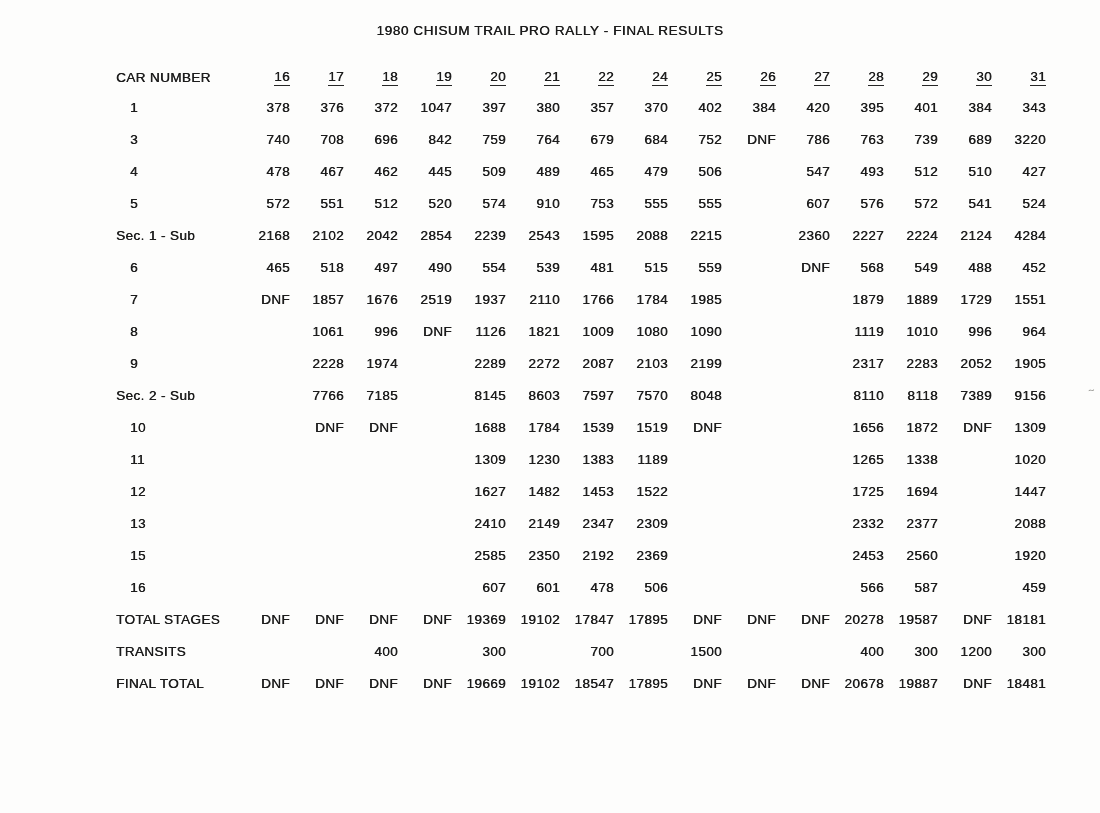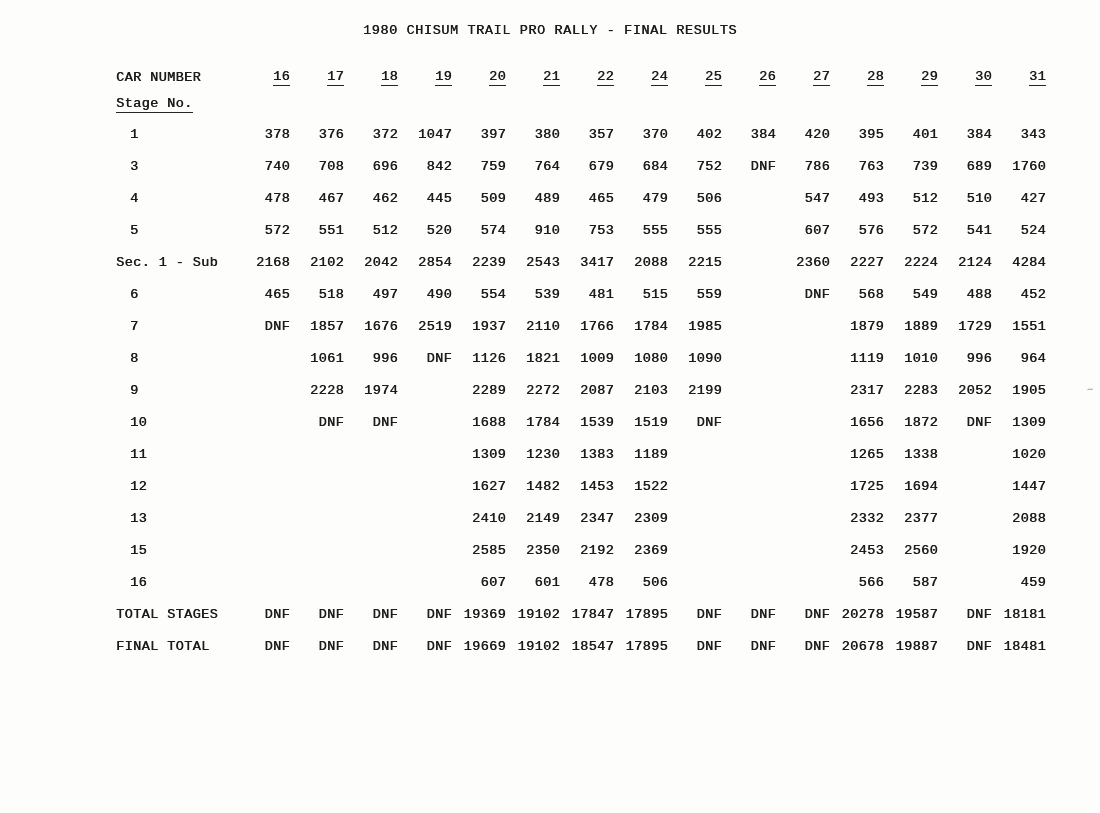--- a/index.html
+++ b/index.html
@@ -1,21 +1,21 @@
 <!DOCTYPE html>
 <html><head>
 <meta charset="utf-8">
 <style>
   html, body { margin: 0; padding: 0; background: #ffffff; }
   .page {
     position: relative;
     width: 1100px;
     height: 813px;
     background: #fdfdfc;
-    font-family: Liberation Mono, monospace;
+    font-family: Liberation Sans, sans-serif;
     color: #1c1c1c;
     overflow: hidden;
   }
   .title {
     text-align: center;
     padding-top: 23px;
     font-size: 13.5px;
     letter-spacing: 0.6px;
     text-shadow: 0.4px 0 0 currentColor;
     white-space: nowrap;
@@ -98,26 +98,20 @@
           <th><span class="ul">22</span></th>
           <th><span class="ul">24</span></th>
           <th><span class="ul">25</span></th>
           <th><span class="ul">26</span></th>
           <th><span class="ul">27</span></th>
           <th><span class="ul">28</span></th>
           <th><span class="ul">29</span></th>
           <th><span class="ul">30</span></th>
           <th><span class="ul">31</span></th>
         </tr>
-      <tr>
-        <th class="label-cell">
-          <span class="ul">Stage No.</span>
-        </th>
-        <th colspan="15"></th>
-      </tr>
     </thead>
     <tbody id="tbody">
         <tr>
           <td class="label-cell indent">1</td>
           <td>378</td>
           <td>376</td>
           <td>372</td>
           <td>1047</td>
           <td>397</td>
           <td>380</td>
@@ -140,21 +134,21 @@
           <td>759</td>
           <td>764</td>
           <td>679</td>
           <td>684</td>
           <td>752</td>
           <td>DNF</td>
           <td>786</td>
           <td>763</td>
           <td>739</td>
           <td>689</td>
-          <td>1760</td>
+          <td>3220</td>
         </tr>
         <tr>
           <td class="label-cell indent">4</td>
           <td>478</td>
           <td>467</td>
           <td>462</td>
           <td>445</td>
           <td>509</td>
           <td>489</td>
           <td>465</td>
@@ -186,21 +180,21 @@
           <td>524</td>
         </tr>
         <tr>
           <td class="label-cell">Sec. 1 - Sub</td>
           <td>2168</td>
           <td>2102</td>
           <td>2042</td>
           <td>2854</td>
           <td>2239</td>
           <td>2543</td>
-          <td>3417</td>
+          <td>1595</td>
           <td>2088</td>
           <td>2215</td>
           <td></td>
           <td>2360</td>
           <td>2227</td>
           <td>2224</td>
           <td>2124</td>
           <td>4284</td>
         </tr>
         <tr>
@@ -269,20 +263,38 @@
           <td>2103</td>
           <td>2199</td>
           <td></td>
           <td></td>
           <td>2317</td>
           <td>2283</td>
           <td>2052</td>
           <td>1905</td>
         </tr>
         <tr>
+          <td class="label-cell">Sec. 2 - Sub</td>
+          <td></td>
+          <td>7766</td>
+          <td>7185</td>
+          <td></td>
+          <td>8145</td>
+          <td>8603</td>
+          <td>7597</td>
+          <td>7570</td>
+          <td>8048</td>
+          <td></td>
+          <td></td>
+          <td>8110</td>
+          <td>8118</td>
+          <td>7389</td>
+          <td>9156</td>
+        </tr>
+        <tr>
           <td class="label-cell indent">10</td>
           <td></td>
           <td>DNF</td>
           <td>DNF</td>
           <td></td>
           <td>1688</td>
           <td>1784</td>
           <td>1539</td>
           <td>1519</td>
           <td>DNF</td>
@@ -393,20 +405,38 @@
           <td>19102</td>
           <td>17847</td>
           <td>17895</td>
           <td>DNF</td>
           <td>DNF</td>
           <td>DNF</td>
           <td>20278</td>
           <td>19587</td>
           <td>DNF</td>
           <td>18181</td>
+        </tr>
+        <tr>
+          <td class="label-cell">TRANSITS</td>
+          <td></td>
+          <td></td>
+          <td>400</td>
+          <td></td>
+          <td>300</td>
+          <td></td>
+          <td>700</td>
+          <td></td>
+          <td>1500</td>
+          <td></td>
+          <td></td>
+          <td>400</td>
+          <td>300</td>
+          <td>1200</td>
+          <td>300</td>
         </tr>
         <tr>
           <td class="label-cell">FINAL TOTAL</td>
           <td>DNF</td>
           <td>DNF</td>
           <td>DNF</td>
           <td>DNF</td>
           <td>19669</td>
           <td>19102</td>
           <td>18547</td>

